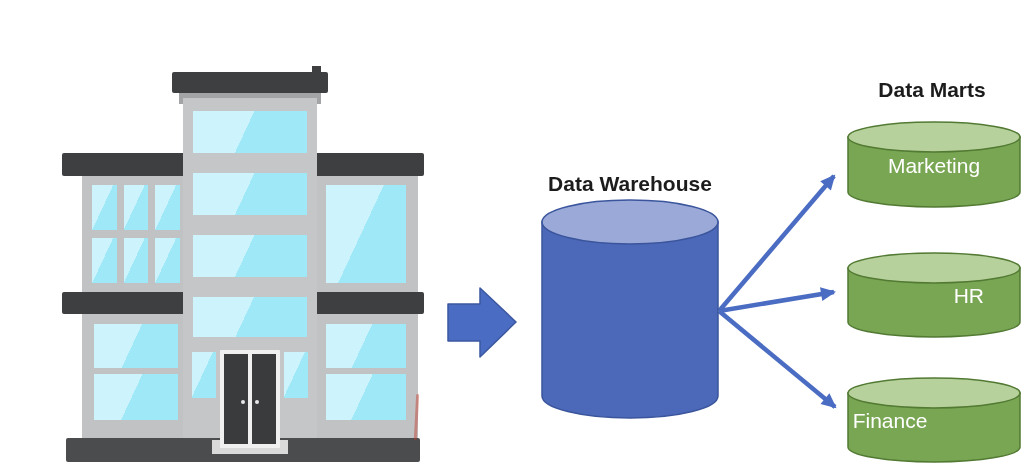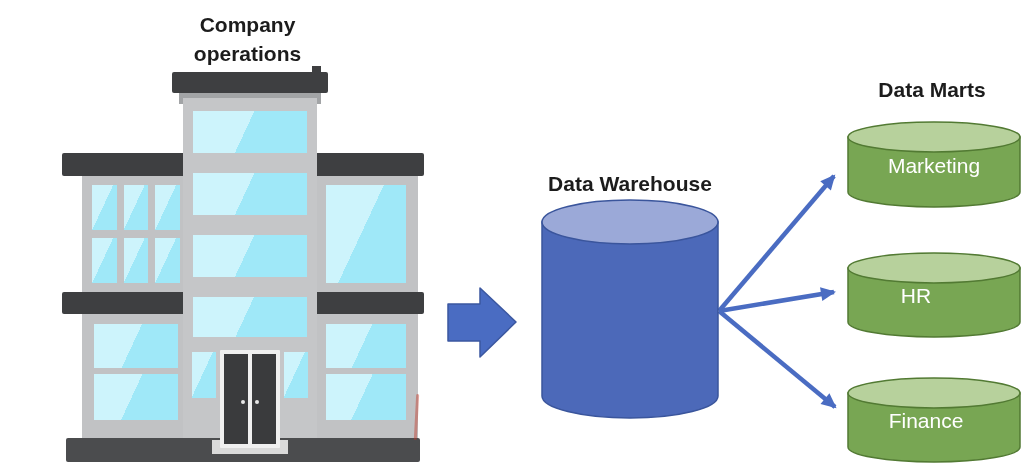--- a/index.html
+++ b/index.html
@@ -117,25 +117,24 @@
       <div class="panel pl">
         <div class="handle"></div>
       </div>
       <div class="panel pr">
         <div class="handle"></div>
       </div>
     </div>
     <div class="red-mark"></div>
   </div>
 
-  <div class="lbl dark" style="left:145px;top:10px;width:205px;">Company operations</div>
 
   <div class="lbl dark" style="left:530px;top:169px;width:200px;text-align:center;">Data Warehouse</div>
 
   <div class="lbl dark" style="left:832px;top:75px;width:200px;">Data Marts</div>
 
   <div class="lbl light" style="left:848px;top:151px;width:172px;">Marketing</div>
 
-  <div class="lbl light" style="left:848px;top:281px;width:136px;">HR</div>
+  <div class="lbl light" style="left:848px;top:281px;width:136px;text-align:right;">HR</div>
 
-  <div class="lbl light" style="left:840px;top:406px;width:172px;">Finance</div>
+  <div class="lbl light" style="left:804px;top:406px;width:172px;">Finance</div>
 
 </div>
 
 </body></html>

